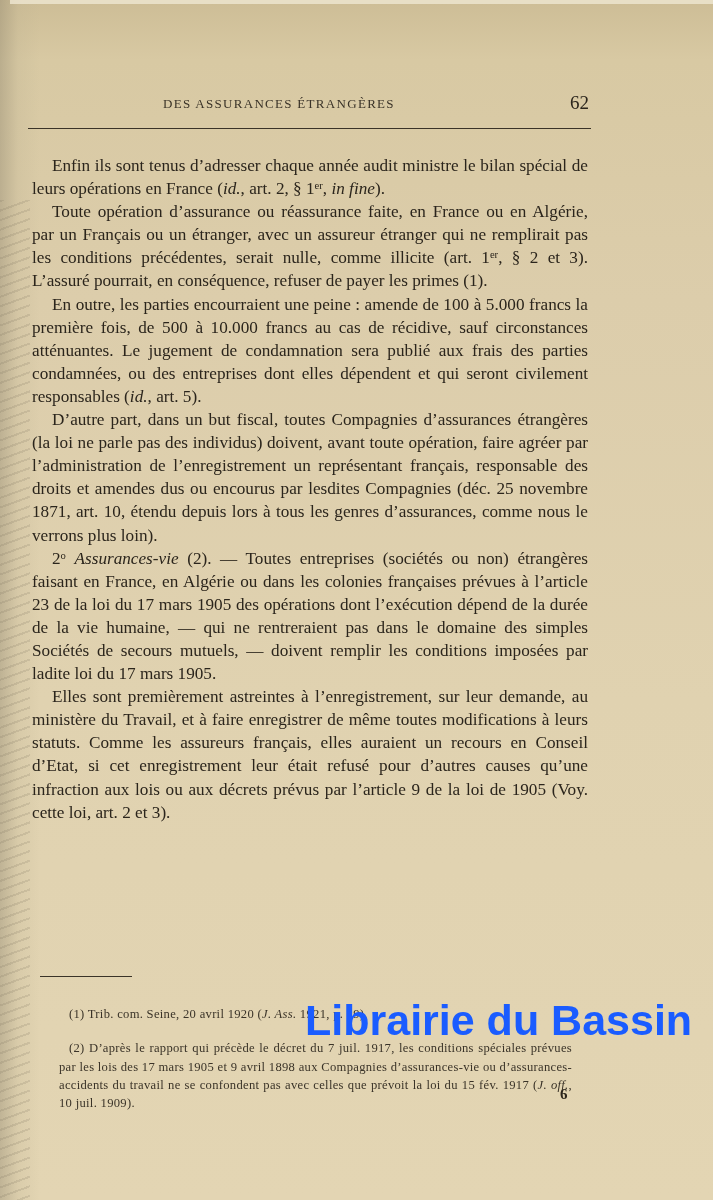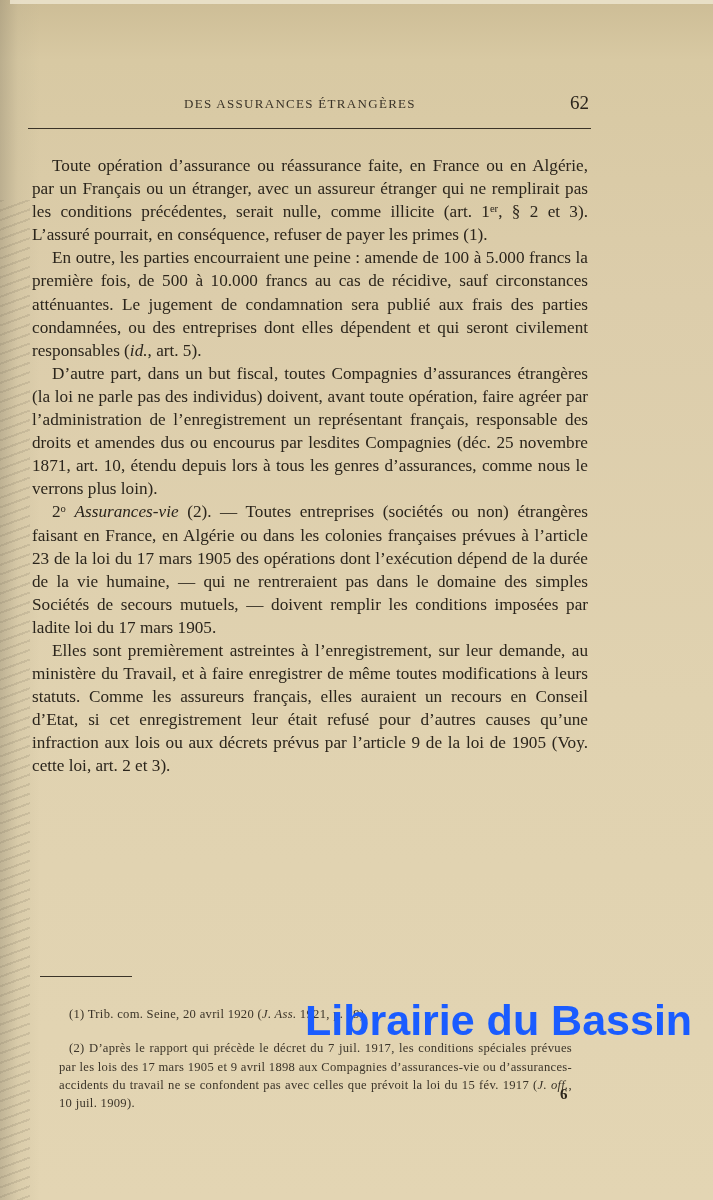--- a/index.html
+++ b/index.html
@@ -36,21 +36,21 @@
       width: 30px; height: 1000px;
       background: repeating-linear-gradient(160deg, rgba(120,110,90,0.18) 0px, rgba(120,110,90,0.18) 2px, rgba(0,0,0,0) 2px, rgba(0,0,0,0) 9px);
     }
     .running-head {
       position: absolute;
       left: 0; top: 92px;
       width: 713px; height: 24px;
     }
     .running-title {
       position: absolute;
-      left: 184px; top: 4px;
+      left: 163px; top: 4px;
       font-size: 14.5px;
       letter-spacing: 1.2px;
       color: #3a3328;
       font-variant: small-caps;
       text-transform: lowercase;
     }
     .running-title.upper {
       text-transform: none;
       font-variant: normal;
       font-size: 13px;
@@ -131,20 +131,21 @@
   <div class="top-edge"></div>
   <div class="left-bleed"></div>
 
   <div class="running-head">
     <span class="running-title upper">DES ASSURANCES ÉTRANGÈRES</span>
     <span class="page-number">62</span>
   </div>
   <div class="head-rule"></div>
 
   <div class="body-text">
+    <p><span>Enfin ils sont tenus d’adresser chaque année audit ministre le bilan spécial de leurs opérations en France (</span><em>id.</em><span>, art. 2, § 1</span><span class="sup">er</span><span>, </span><em>in fine</em><span>).</span></p>
 
     <p><span>Toute opération d’assurance ou réassurance faite, en France ou en Algérie, par un Français ou un étranger, avec un assureur étranger qui ne remplirait pas les conditions précédentes, serait nulle, comme illicite (art. 1</span><span class="sup">er</span><span>, § 2 et 3). L’assuré pourrait, en conséquence, refuser de payer les primes (1).</span></p>
 
     <p><span>En outre, les parties encourraient une peine : amende de 100 à 5.000 francs la première fois, de 500 à 10.000 francs au cas de récidive, sauf circonstances atténuantes. Le jugement de condamnation sera publié aux frais des parties condamnées, ou des entreprises dont elles dépendent et qui seront civilement responsables (</span><em>id.</em><span>, art. 5).</span></p>
 
     <p>D’autre part, dans un but fiscal, toutes Compagnies d’assurances étrangères (la loi ne parle pas des individus) doivent, avant toute opération, faire agréer par l’administration de l’enregistrement un représentant français, responsable des droits et amendes dus ou encourus par lesdites Compagnies (déc. 25 novembre 1871, art. 10, étendu depuis lors à tous les genres d’assurances, comme nous le verrons plus loin).</p>
 
     <p><span>2</span><span class="sup">o</span> <em>Assurances-vie</em><span> (2). — Toutes entreprises (sociétés ou non) étrangères faisant en France, en Algérie ou dans les colonies françaises prévues à l’article 23 de la loi du 17 mars 1905 des opérations dont l’exécution dépend de la durée de la vie humaine, — qui ne rentreraient pas dans le domaine des simples Sociétés de secours mutuels, — doivent remplir les conditions imposées par ladite loi du 17 mars 1905.</span></p>
 
     <p>Elles sont premièrement astreintes à l’enregistrement, sur leur demande, au ministère du Travail, et à faire enregistrer de même toutes modifications à leurs statuts. Comme les assureurs français, elles auraient un recours en Conseil d’Etat, si cet enregistrement leur était refusé pour d’autres causes qu’une infraction aux lois ou aux décrets prévus par l’article 9 de la loi de 1905 (Voy. cette loi, art. 2 et 3).</p>

